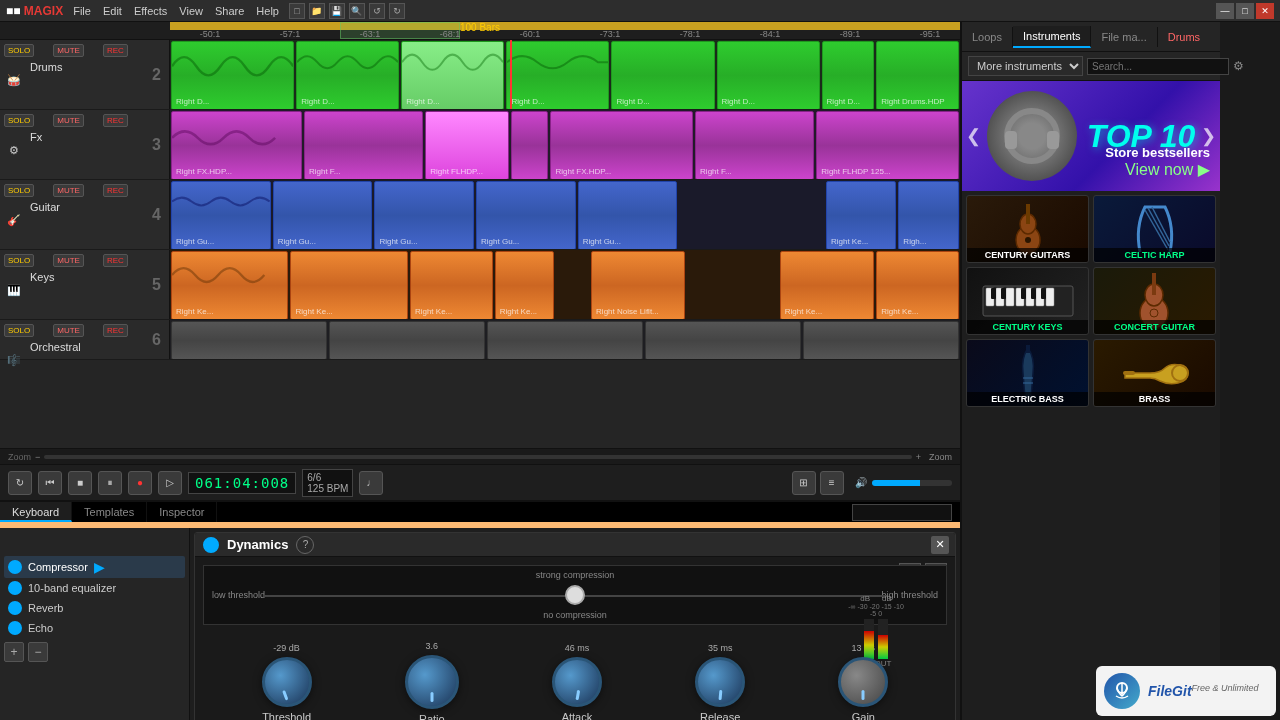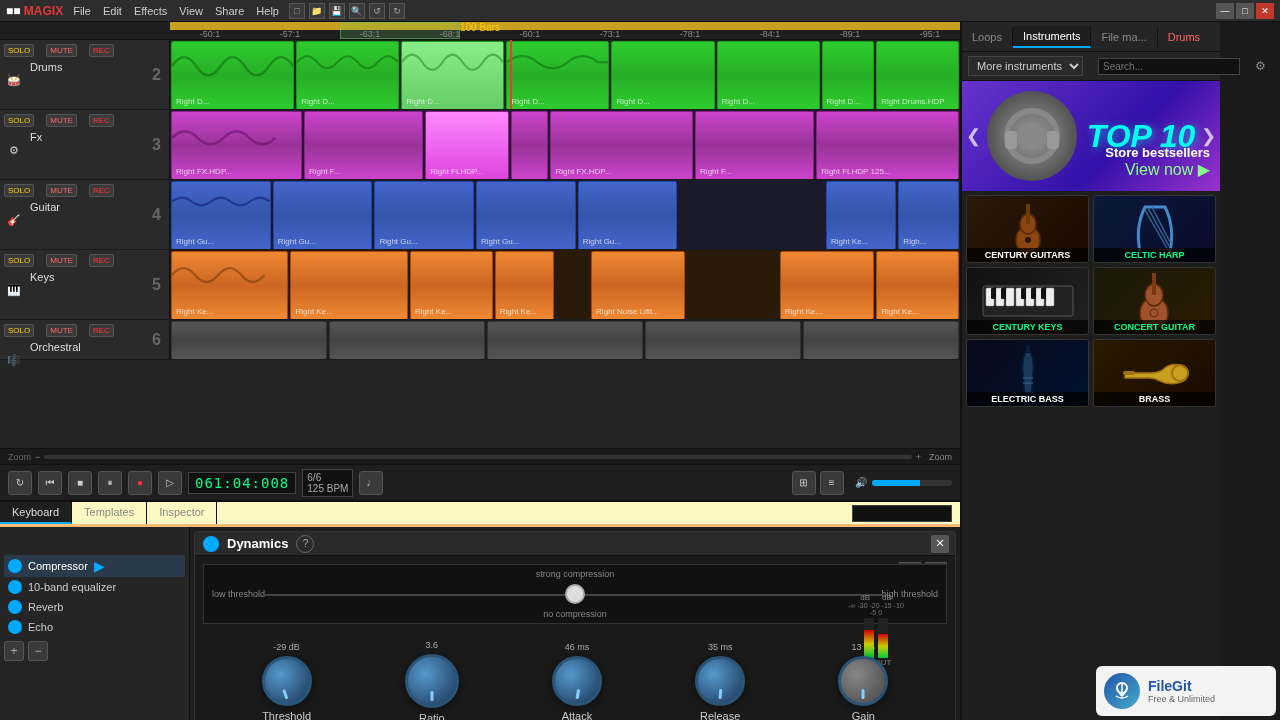--- a/index.html
+++ b/index.html
@@ -34,21 +34,21 @@
     #ruler-bar { position: absolute; top: 0; left: 170px; right: 0; height: 8px; background: linear-gradient(to right, #c8a020, #c8a020); }
     #ruler-label { position: absolute; left: 50%; top: 0; transform: translateX(-50%); color: #ffcc00; font-size: 10px; z-index: 2; }
     #ruler-ticks { position: absolute; left: 170px; right: 0; bottom: 0; height: 10px; display: flex; align-items: center; }
 
     
     #tracks-container { flex: 1; overflow-y: auto; overflow-x: hidden; }
 
     
     .track { display: flex; height: 70px; border-bottom: 1px solid #1a1a1a; }
     .track-header { width: 170px; min-width: 170px; background: #2a2a2a; border-right: 1px solid #111; display: flex; flex-direction: column; padding: 4px; position: relative; }
-    .track-header .track-controls { display: flex; gap: 12px; margin-bottom: 2px; }
+    .track-header .track-controls { display: flex; gap: 19px; margin-bottom: 2px; }
     .track-header .ctrl-btn { font-size: 8px; padding: 1px 3px; background: #3a3a3a; border: 1px solid #555; color: #aaa; cursor: pointer; border-radius: 2px; }
     .track-header .ctrl-btn.solo { color: #ffcc00; }
     .track-header .ctrl-btn.mute { color: #ff6666; }
     .track-header .ctrl-btn.rec { color: #ff3333; }
     .track-header .track-icon { position: absolute; left: 4px; top: 30px; width: 20px; height: 20px; display: flex; align-items: center; justify-content: center; }
     .track-header .track-name { margin-left: 26px; margin-top: 2px; font-size: 11px; color: #ddd; }
     .track-header .track-num { position: absolute; right: 8px; top: 50%; transform: translateY(-50%); font-size: 16px; color: #666; font-weight: bold; }
     .track-content { flex: 1; position: relative; background: #222; overflow: hidden; }
 
     
@@ -88,21 +88,21 @@
     #transport { height: 36px; background: #1e1e1e; border-top: 1px solid #111; display: flex; align-items: center; padding: 0 8px; gap: 6px; }
     .transport-btn { width: 24px; height: 24px; background: #3a3a3a; border: 1px solid #555; border-radius: 3px; display: flex; align-items: center; justify-content: center; cursor: pointer; color: #ccc; font-size: 10px; }
     .transport-btn.rec { color: #ff3333; }
     .time-display { background: #111; border: 1px solid #444; color: #00ff88; font-family: monospace; font-size: 14px; padding: 2px 6px; letter-spacing: 1px; }
     .bpm-display { background: #111; border: 1px solid #444; color: #aaa; font-size: 10px; padding: 2px 4px; }
     .transport-spacer { flex: 1; }
     .vol-slider { width: 80px; height: 6px; background: linear-gradient(to right, #00aaff 0%, #00aaff 60%, #333 60%); border-radius: 3px; cursor: pointer; }
 
     
     #bottom-panel { height: 220px; background: #1e1e1e; border-top: 2px solid #111; display: flex; flex-direction: column; }
-    #tab-bar { height: 26px; background: #fef9c3; display: flex; border-bottom: 3px solid #fdba74; }
+    #tab-bar { height: 26px; background: #000000; display: flex; border-bottom: 6px solid #fdba74; }
     .tab { padding: 4px 12px; cursor: pointer; font-size: 11px; color: #888; border-right: 1px solid #111; }
     .tab.active { color: #ddd; background: #1e1e1e; border-bottom: 2px solid #00aaff; }
     #tab-search { flex: 1; display: flex; align-items: center; justify-content: flex-end; padding-right: 8px; }
     #effects-panel { flex: 1; display: flex; }
     #fx-list { width: 190px; background: #252525; border-right: 1px solid #111; padding: 4px; }
     .fx-item { display: flex; align-items: center; gap: 6px; padding: 3px 4px; cursor: pointer; border-radius: 2px; }
     .fx-item.active { background: #2a3a4a; color: #fff; margin-top: 24px; }
     .fx-power { width: 14px; height: 14px; border-radius: 50%; border: 2px solid #00aaff; display: flex; align-items: center; justify-content: center; cursor: pointer; }
     .fx-power.on { background: #00aaff; }
     .fx-arrow { color: #00aaff; font-size: 14px; }
@@ -150,21 +150,21 @@
     
     #right-tabs { height: 30px; background: #252525; display: flex; align-items: center; border-bottom: 1px solid #111; }
     .right-tab { padding: 4px 10px; font-size: 11px; color: #888; cursor: pointer; border-right: 1px solid #111; }
     .right-tab.active { color: #fff; background: #1e1e1e; border-bottom: 2px solid #00aaff; }
     #store-btn { padding: 4px 10px; color: #ff6666; font-size: 11px; cursor: pointer; }
 
     
     #instruments-panel { flex: 1; overflow-y: auto; }
 
     
-    #more-instruments-bar { display: flex; align-items: center; padding: 4px 6px; background: #252525; border-bottom: 1px solid #111; gap: 15px; }
+    #more-instruments-bar { display: flex; align-items: center; padding: 4px 6px; background: #252525; border-bottom: 1px solid #111; gap: 4px; }
     #more-instruments-select { background: #2a2a2a; border: 1px solid #444; color: #ccc; font-size: 11px; padding: 2px 4px; cursor: pointer; }
     #inst-search { flex: 1; background: #111; border: 1px solid #444; color: #ccc; font-size: 10px; padding: 2px 4px; }
     #inst-settings { color: #888; cursor: pointer; font-size: 12px; }
 
     
     #banner { background: linear-gradient(135deg, #6633cc 0%, #3311aa 60%, #9933cc 100%); height: 110px; display: flex; align-items: center; justify-content: center; position: relative; overflow: hidden; }
     #banner-nav-left { position: absolute; left: 4px; top: 50%; transform: translateY(-50%); color: #fff; font-size: 18px; cursor: pointer; opacity: 0.7; }
     #banner-nav-right { position: absolute; right: 4px; top: 50%; transform: translateY(-50%); color: #fff; font-size: 18px; cursor: pointer; opacity: 0.7; }
     #banner-headphones { width: 90px; height: 90px; background: radial-gradient(circle, #888 20%, #333 100%); border-radius: 50%; margin-right: 10px; display: flex; align-items: center; justify-content: center; }
     #banner-text { color: #00ffee; font-size: 32px; font-weight: bold; font-style: italic; text-shadow: 2px 2px 8px rgba(0,255,238,0.5); }
@@ -184,21 +184,21 @@
     .card-celtic { background: linear-gradient(135deg, #0a1a3a 0%, #0a0a2a 100%); }
     .card-century-guitar { background: linear-gradient(135deg, #2a1a0a 0%, #1a0a00 100%); }
     .card-century-keys { background: linear-gradient(135deg, #111 0%, #222 100%); }
     .card-concert-guitar { background: linear-gradient(135deg, #1a1a0a 0%, #2a1a00 100%); }
     .card-electric-bass { background: linear-gradient(135deg, #0a0a1a 0%, #001130 100%); }
     .card-brass { background: linear-gradient(135deg, #2a1a00 0%, #1a0a00 100%); }
 
     
     #filegit { position: absolute; bottom: 4px; right: 4px; width: 180px; height: 50px; background: rgba(255,255,255,0.95); border-radius: 6px; display: flex; align-items: center; padding: 4px 8px; gap: 8px; z-index: 100; }
     #filegit-logo { width: 36px; height: 36px; border-radius: 50%; background: linear-gradient(135deg, #2255aa, #44aacc); display: flex; align-items: center; justify-content: center; color: #fff; font-size: 18px; }
-    #filegit-text { display: flex; flex-direction: column; }
+    #filegit-text { display: flex; flex-direction: row; font-style: italic; }
     #filegit-name { font-size: 14px; font-weight: bold; color: #2255aa; }
     #filegit-tagline { font-size: 9px; color: #666; }
 
     
     ::-webkit-scrollbar { width: 6px; height: 6px; }
     ::-webkit-scrollbar-track { background: #1a1a1a; }
     ::-webkit-scrollbar-thumb { background: #444; border-radius: 3px; }
 
     
     .ruler-mark { display: inline-flex; flex-direction: column; align-items: center; min-width: 80px; font-size: 9px; color: #888; }

